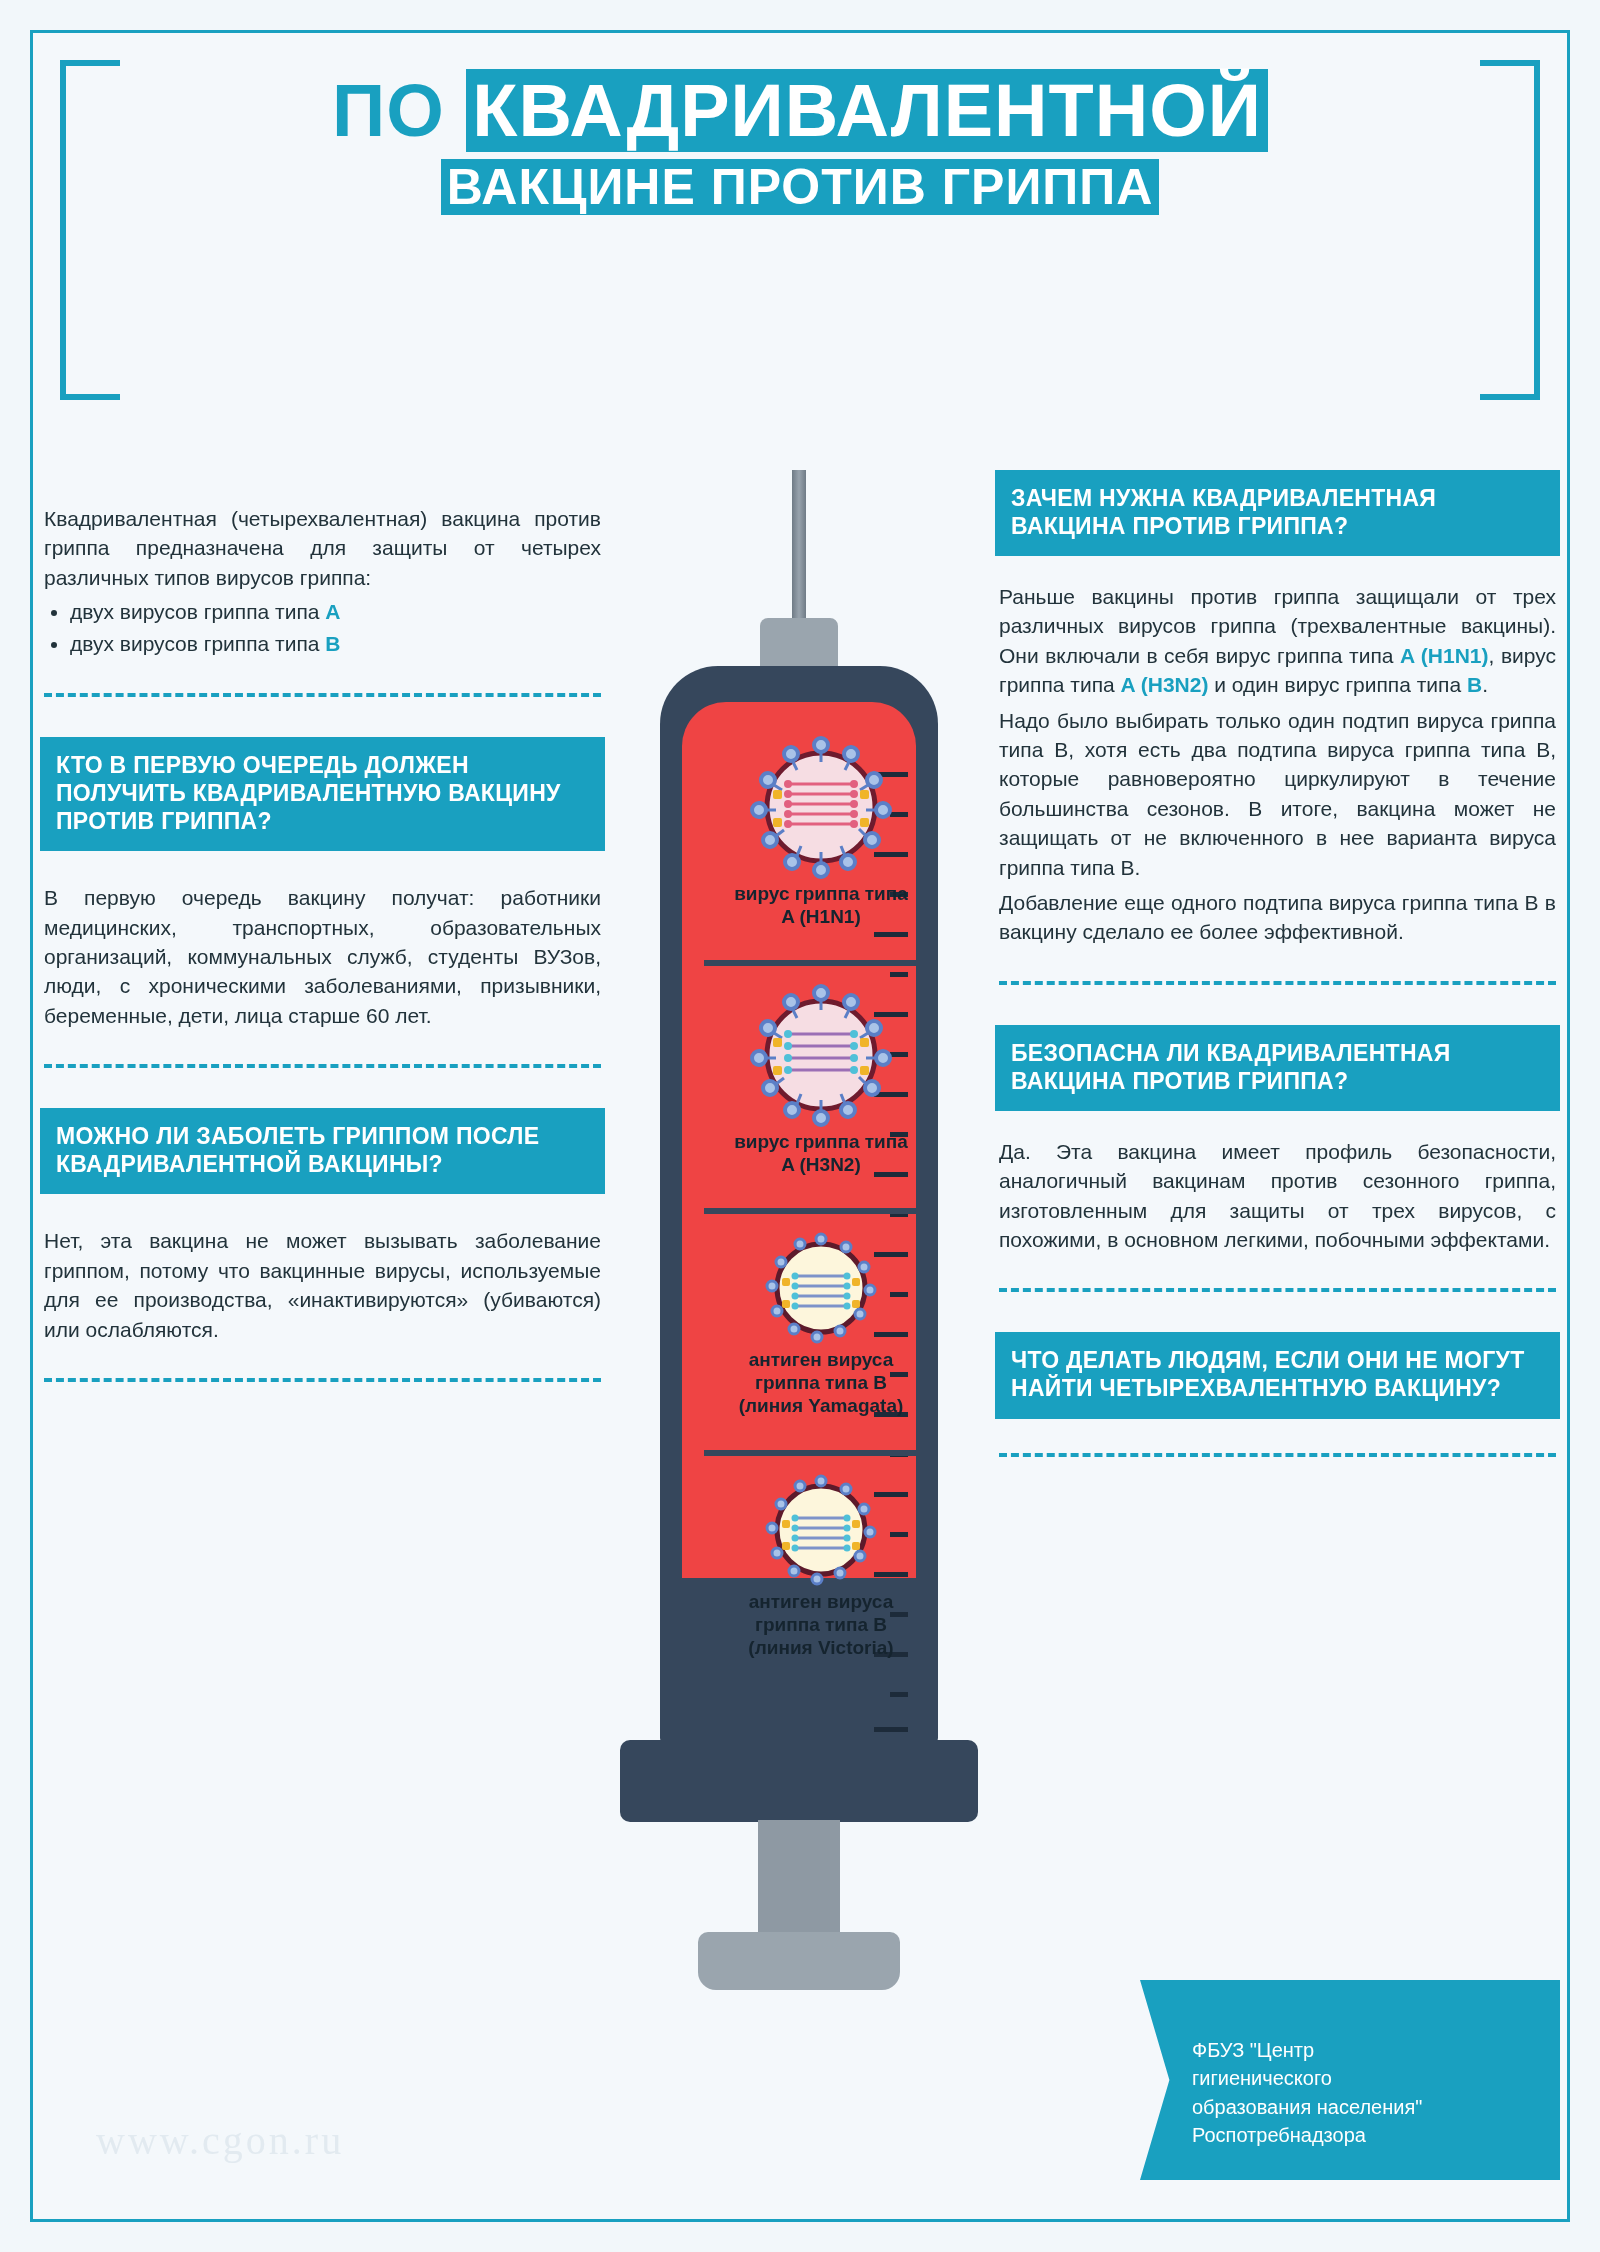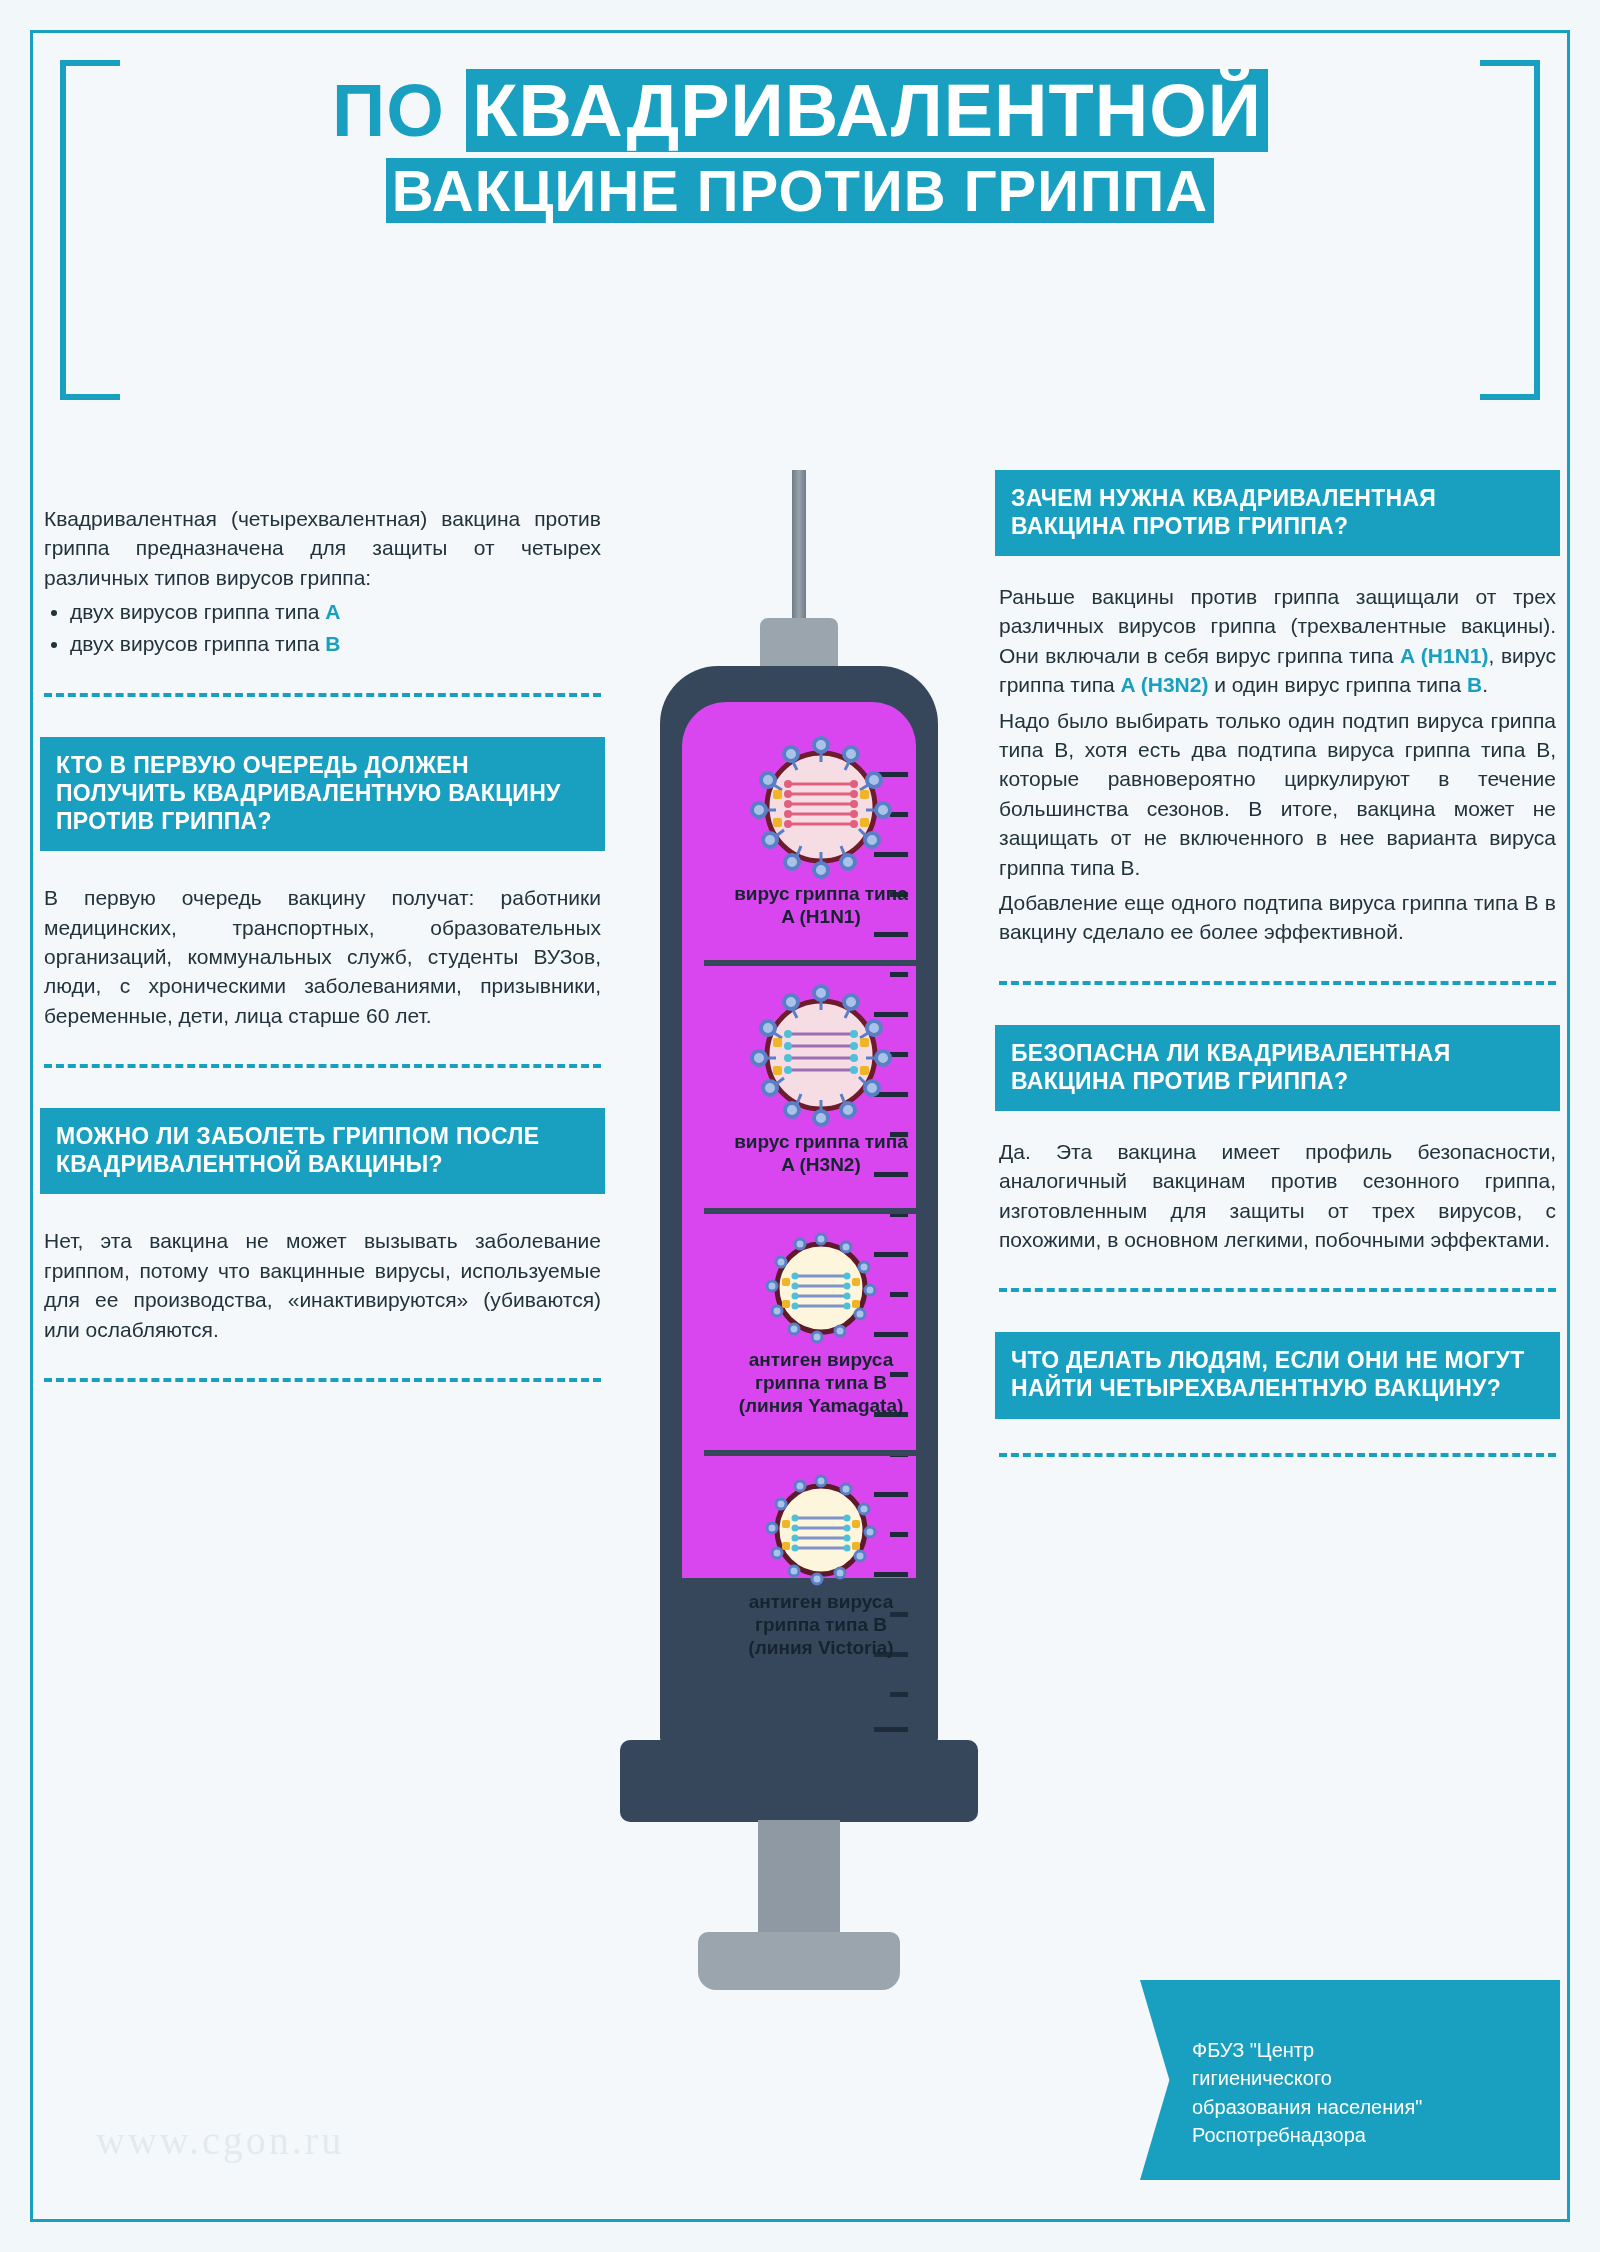--- a/index.html
+++ b/index.html
@@ -41,21 +41,21 @@
   .title-bracket.right { right: 0; border-right: 6px solid #19a0c0; }
   .title-line {
     text-align: center;
     color: #19a0c0;
     font-weight: bold;
     letter-spacing: 1px;
     line-height: 1.0;
   }
   .t1 { font-size: 82px; margin-top: 30px; }
   .t2 { font-size: 74px; margin-top: 14px; }
-  .t3 { font-size: 58px; margin-top: 14px; text-decoration: underline; }
+  .t3 { font-size: 50px; margin-top: 14px; text-decoration: underline; }
   .hl {
     background: #19a0c0;
     color: #ffffff;
     padding: 0 6px;
   }
 
   
   .col-left {
     position: absolute;
     left: 40px; top: 478px; width: 565px;
@@ -117,21 +117,21 @@
   .barrel {
     position: absolute; left: 60px; top: 196px;
     width: 278px; height: 1078px;
     background: #36475c;
     border-radius: 58px 58px 6px 6px;
     overflow: hidden;
   }
   .barrel-inner {
     position: absolute; left: 22px; top: 36px;
     width: 234px; height: 876px;
-    background: #d946ef;
+    background: #ef4444;
     border-radius: 44px 44px 0 0;
   }
   .ticks { position: absolute; right: 8px; top: 70px; width: 40px; height: 960px; }
   .tick {
     position: absolute; right: 0; height: 5px; background: #1d2b3a;
   }
   .tick.s { width: 18px; }
   .tick.l { width: 34px; }
 
   .vial-cell {

